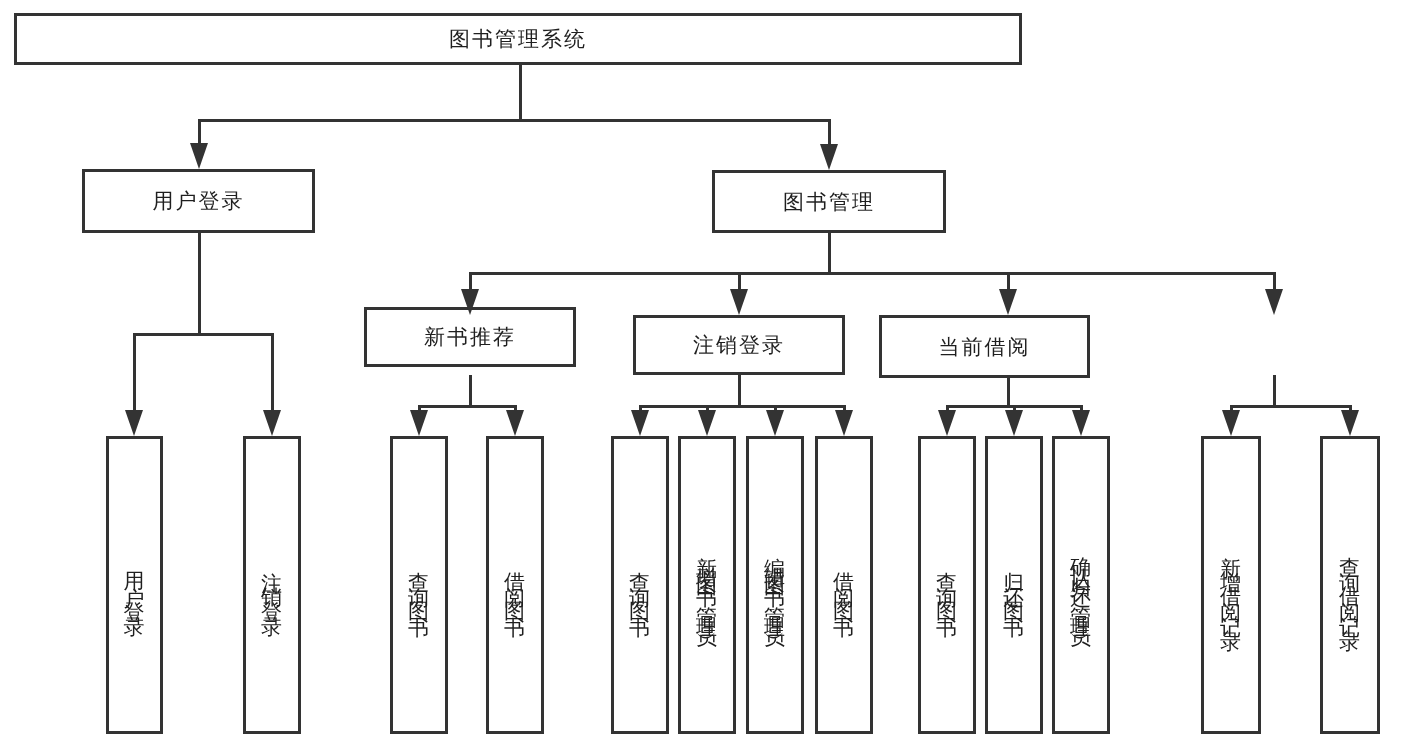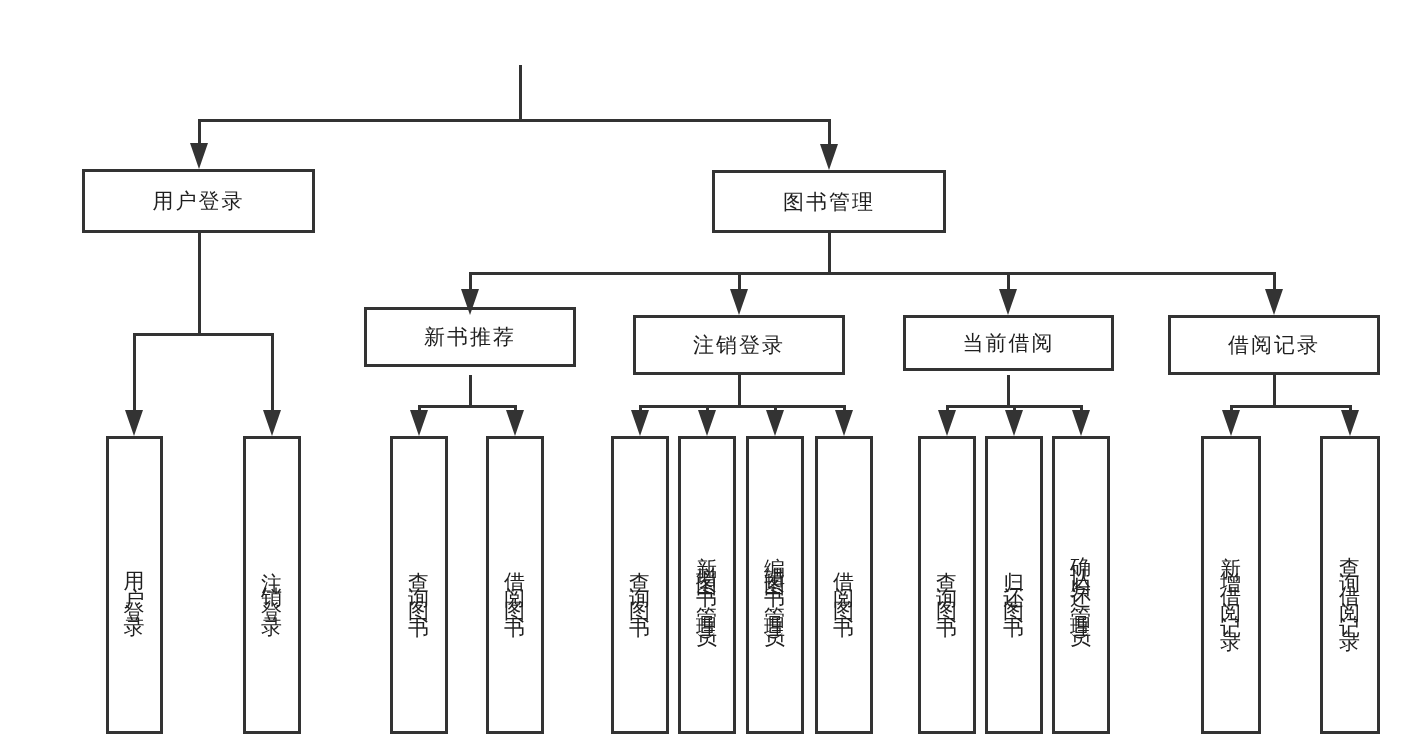--- a/index.html
+++ b/index.html
@@ -29,44 +29,44 @@
   .watermark{
     position:absolute;right:4px;bottom:5px;font-size:21px;letter-spacing:1px;
     color:#aaaaaa;text-shadow:0 0 2px #ffffff,0 0 1px #ffffff;z-index:5;
   }
 </style>
 </head>
 <body>
 
 <div class="canvas">
 
+  <div class="box" style="left:14px;top:13px;width:1008px;height:52px;">
+    <span>图书管理系统</span>
+  </div>
 
   <div class="box" style="left:82px;top:169px;width:233px;height:64px;">
     <span>用户登录</span>
   </div>
 
   <div class="box" style="left:712px;top:170px;width:234px;height:63px;">
     <span>图书管理</span>
   </div>
 
   <div class="box" style="left:364px;top:307px;width:212px;height:60px;">
     <span>新书推荐</span>
   </div>
 
   <div class="box" style="left:633px;top:315px;width:212px;height:60px;">
     <span>注销登录</span>
   </div>
 
-  <div class="box" style="left:903px;top:315px;width:211px;height:56px;justify-content:center;">
+  <div class="box" style="left:879px;top:315px;width:211px;height:63px;justify-content:center;">
     <span>当前借阅</span>
   </div>
 
-  <div class="box" style="left:1168px;top:315px;width:212px;height:60px;">
-    <span>借阅记录</span>
-  </div>
 
   <div class="box leaf" style="left:106px;width:57px;">
     <span class="vtext">用户登录</span>
   </div>
   <div class="box leaf" style="left:243px;">
     <span class="vtext">注销登录</span>
   </div>
 
   <div class="box leaf" style="left:390px;">
     <span class="vtext">查询图书</span>

